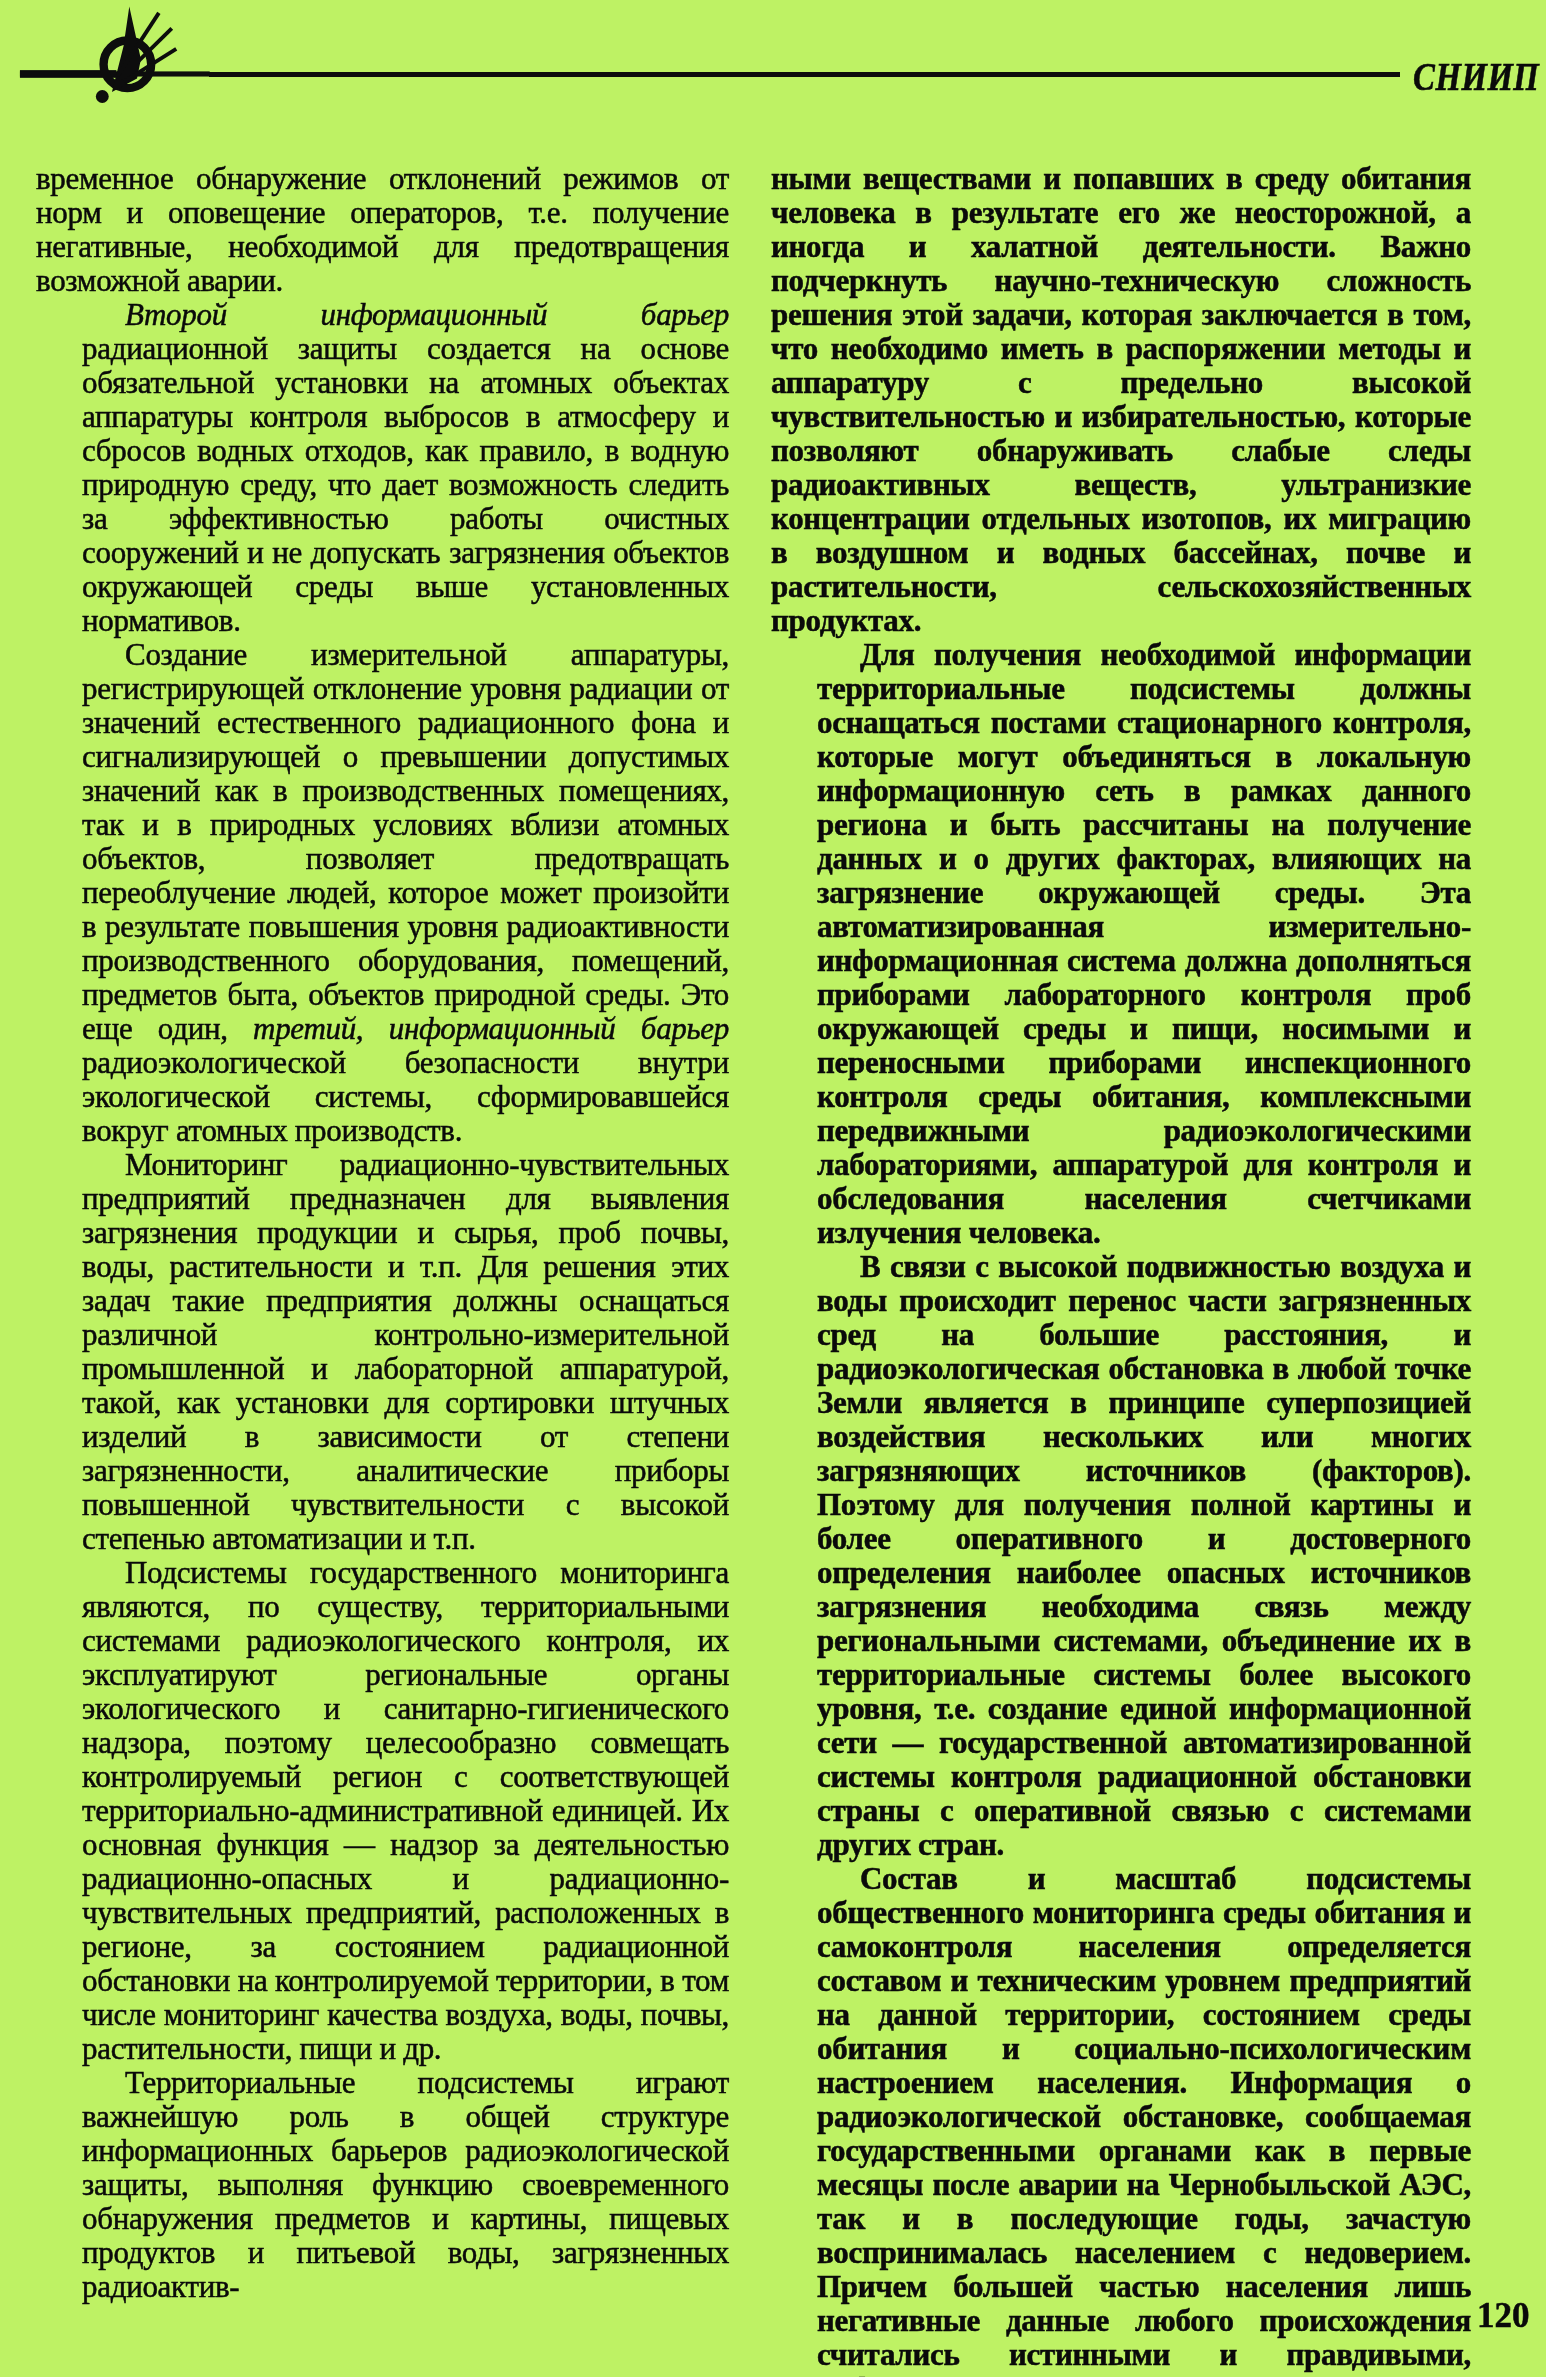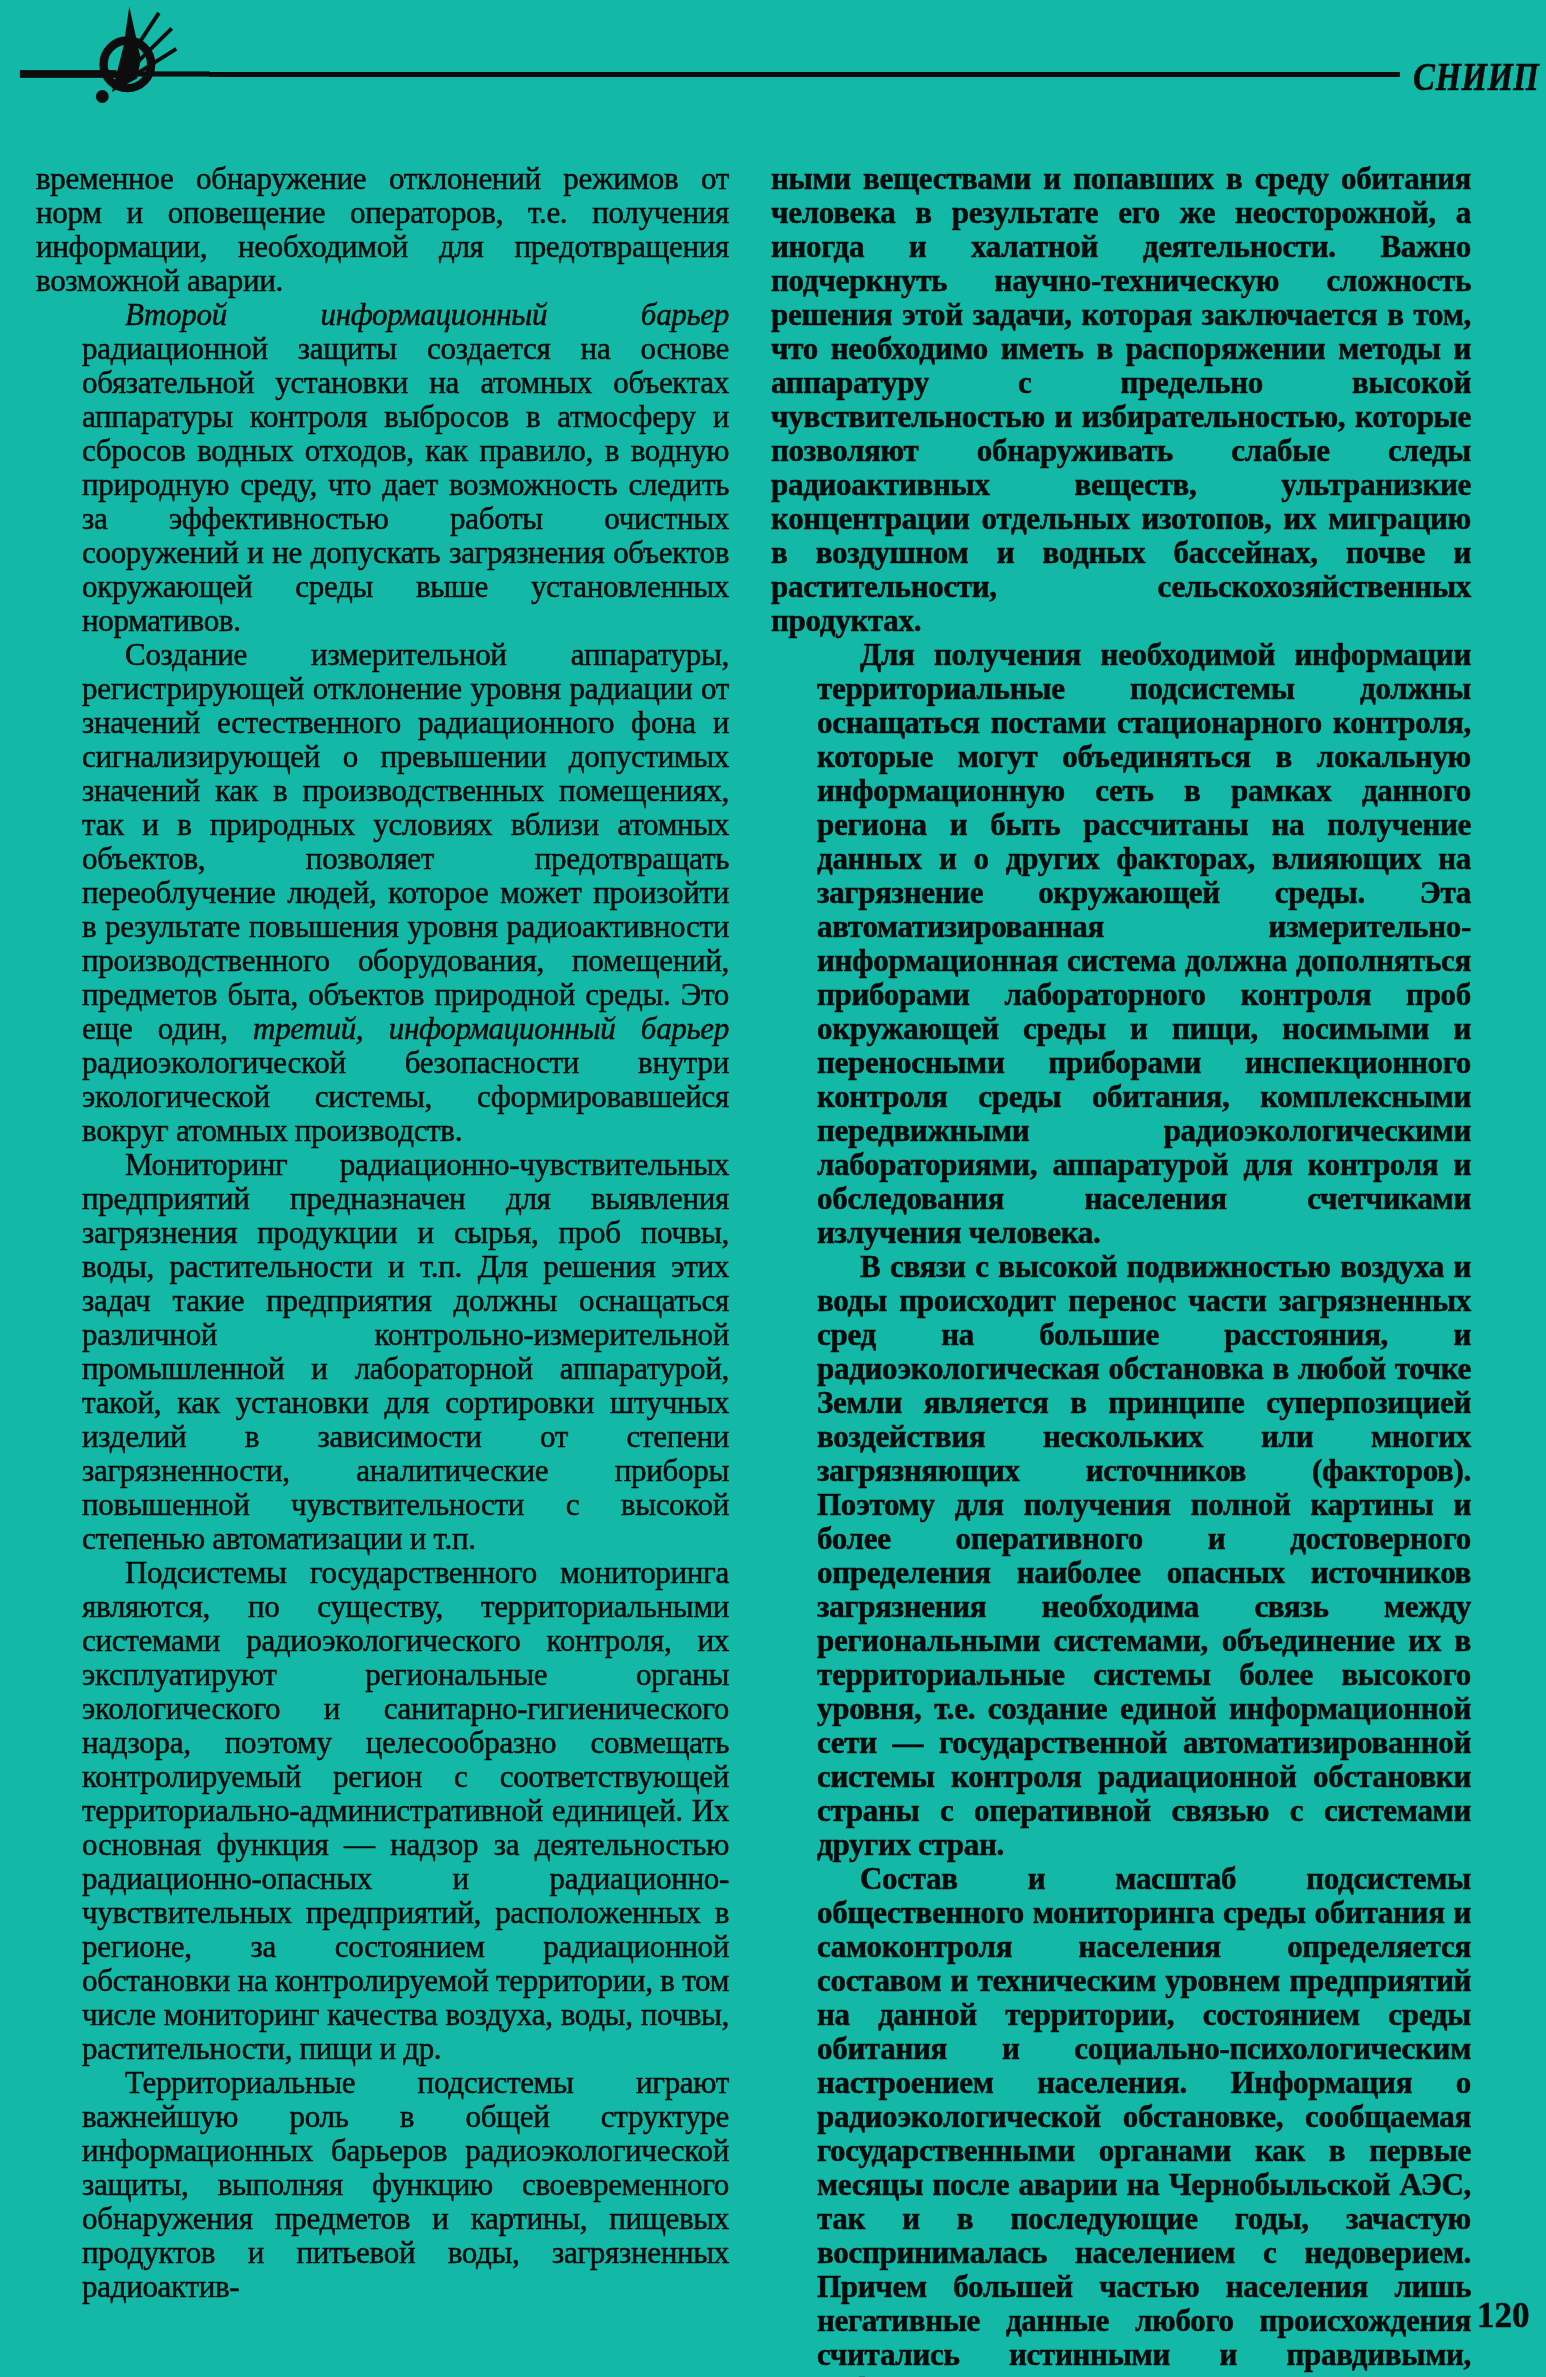--- a/index.html
+++ b/index.html
@@ -1,21 +1,21 @@
 <!DOCTYPE html>
 <html lang="ru" style="font-size:10.3px"><head>
 <meta charset="utf-8">
 <style>
   html, body { margin: 0; padding: 0; background: #e8e8e8; }
   .page {
     position: relative;
     width: 1547px;
     height: 2377px;
     margin: 0 auto;
-    background: #14b8a6;
+    background: #bef264;
     font-family: "Liberation Serif", "DejaVu Serif", serif;
     color: #0a0a0a;
     overflow: hidden;
   }
 
   
   .logo-svg {
     position: absolute;
     left: 9.7px;
     top: 0;
@@ -91,21 +91,21 @@
       <line x1="177" y1="127" x2="258" y2="76" stroke="#0d0d0d" stroke-width="6"></line>
 
       <circle cx="143" cy="150" r="10" fill="#0d0d0d"></circle>
     </svg>
     <div class="header-rule"></div>
     <div class="brand">СНИИП</div>
   </header>
 
   <main>
     <section id="col-left" class="col">
-        <p><span>временное обнаружение отклонений режимов от норм и оповещение операторов, т.е. получения информации, необходимой для предотвращения возможной аварии.</span></p>
+        <p><span>временное обнаружение отклонений режимов от норм и оповещение операторов, т.е. получение негативные, необходимой для предотвращения возможной аварии.</span></p>
         <p class="indent"><em>Второй информационный барьер</em><span> радиационной защиты создается на основе обязательной установки на атомных объектах аппаратуры контроля выбросов в атмосферу и сбросов водных отходов, как правило, в водную природную среду, что дает возможность следить за эффективностью работы очистных сооружений и не допускать загрязнения объектов окружающей среды выше установленных нормативов.</span></p>
         <p class="indent"><span>Создание измерительной аппаратуры, регистрирующей отклонение уровня радиации от значений естественного радиационного фона и сигнализирующей о превышении допустимых значений как в производственных помещениях, так и в природных условиях вблизи атомных объектов, позволяет предотвращать переоблучение людей, которое может произойти в результате повышения уровня радиоактивности производственного оборудования, помещений, предметов быта, объектов природной среды. Это еще один, </span><em>третий, информационный барьер</em><span> радиоэкологической безопасности внутри экологической системы, сформировавшейся вокруг атомных производств.</span></p>
         <p class="indent"><span>Мониторинг радиационно-чувствительных предприятий предназначен для выявления загрязнения продукции и сырья, проб почвы, воды, растительности и т.п. Для решения этих задач такие предприятия должны оснащаться различной контрольно-измерительной промышленной и лабораторной аппаратурой, такой, как установки для сортировки штучных изделий в зависимости от степени загрязненности, аналитические приборы повышенной чувствительности с высокой степенью автоматизации и т.п.</span></p>
         <p class="indent"><span>Подсистемы государственного мониторинга являются, по существу, территориальными системами радиоэкологического контроля, их эксплуатируют региональные органы экологического и санитарно-гигиенического надзора, поэтому целесообразно совмещать контролируемый регион с соответствующей территориально-административной единицей. Их основная функция — надзор за деятельностью радиационно-опасных и радиационно-чувствительных предприятий, расположенных в регионе, за состоянием радиационной обстановки на контролируемой территории, в том числе мониторинг качества воздуха, воды, почвы, растительности, пищи и др.</span></p>
         <p class="indent"><span>Территориальные подсистемы играют важнейшую роль в общей структуре информационных барьеров радиоэкологической защиты, выполняя функцию своевременного обнаружения предметов и картины, пищевых продуктов и питьевой воды, загрязненных радиоактив-</span></p>
       </section>
     <section id="col-right" class="col">
         <p><span>ными веществами и попавших в среду обитания человека в результате его же неосторожной, а иногда и халатной деятельности. Важно подчеркнуть научно-техническую сложность решения этой задачи, которая заключается в том, что необходимо иметь в распоряжении методы и аппаратуру с предельно высокой чувствительностью и избирательностью, которые позволяют обнаруживать слабые следы радиоактивных веществ, ультранизкие концентрации отдельных изотопов, их миграцию в воздушном и водных бассейнах, почве и растительности, сельскохозяйственных продуктах.</span></p>
         <p class="indent"><span>Для получения необходимой информации территориальные подсистемы должны оснащаться постами стационарного контроля, которые могут объединяться в локальную информационную сеть в рамках данного региона и быть рассчитаны на получение данных и о других факторах, влияющих на загрязнение окружающей среды. Эта автоматизированная измерительно-информационная система должна дополняться приборами лабораторного контроля проб окружающей среды и пищи, носимыми и переносными приборами инспекционного контроля среды обитания, комплексными передвижными радиоэкологическими лабораториями, аппаратурой для контроля и обследования населения счетчиками излучения человека.</span></p>
         <p class="indent"><span>В связи с высокой подвижностью воздуха и воды происходит перенос части загрязненных сред на большие расстояния, и радиоэкологическая обстановка в любой точке Земли является в принципе суперпозицией воздействия нескольких или многих загрязняющих источников (факторов). Поэтому для получения полной картины и более оперативного и достоверного определения наиболее опасных источников загрязнения необходима связь между региональными системами, объединение их в территориальные системы более высокого уровня, т.е. создание единой информационной сети — государственной автоматизированной системы контроля радиационной обстановки страны с оперативной связью с системами других стран.</span></p>

